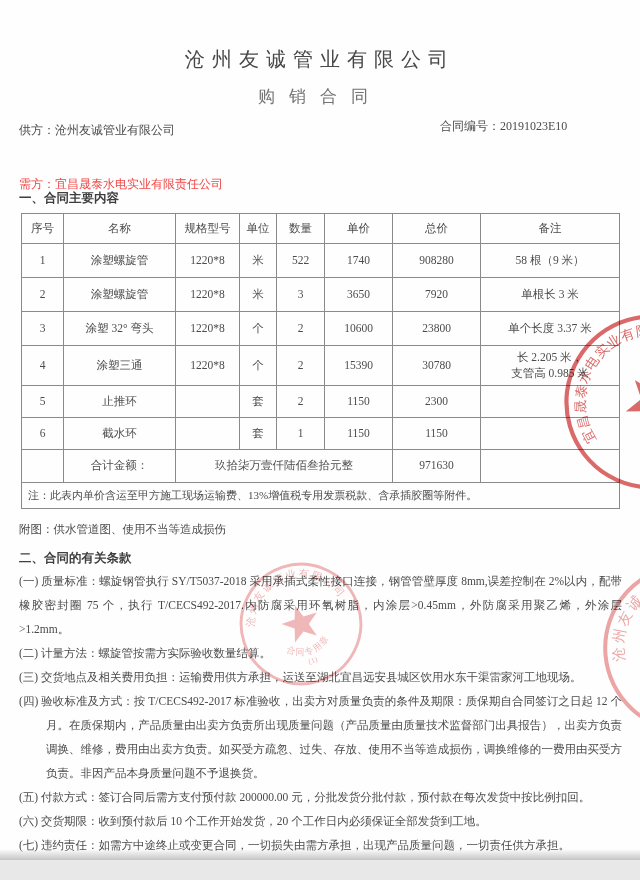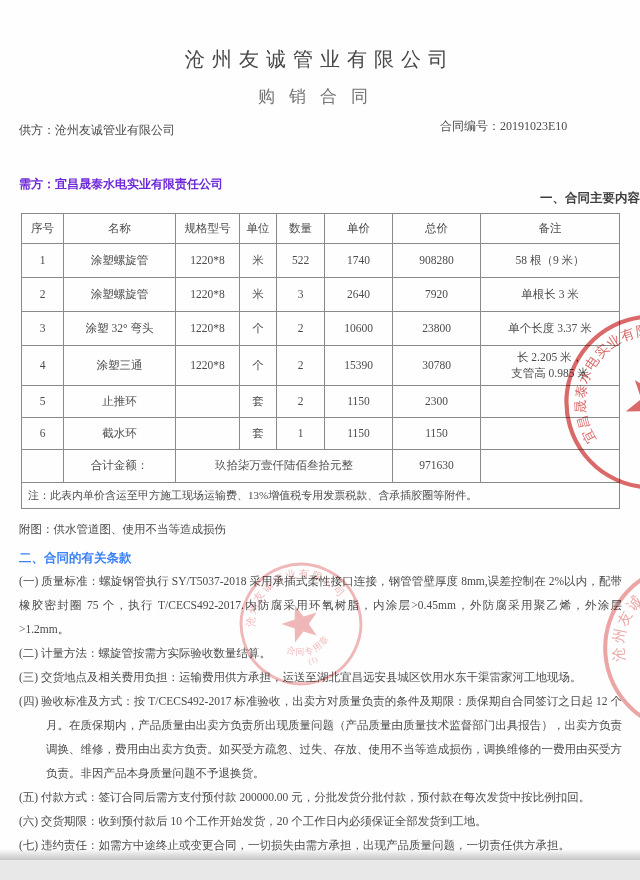--- a/index.html
+++ b/index.html
@@ -9,39 +9,39 @@
     background:#fefefe; overflow:hidden;
     font-family:"Liberation Serif","DejaVu Serif",serif;
     color:#4a4a4a;
   }
   .company-title { margin-top:46px; text-align:center; font-size:20px; letter-spacing:7px; color:#484848; font-weight:500; }
   .doc-title { margin-top:12px; text-align:center; font-size:17px; letter-spacing:14px; color:#737373; font-weight:500; }
 
   .info { position:relative; height:72px; margin-top:8px; font-size:12px; }
   .info-left { position:absolute; left:19px; top:6px; }
   .supplier-line { margin-bottom:37px; }
-  .buyer-line { font-weight:bold; color:#6d28d9; }
+  .buyer-line { font-weight:normal; color:#ef4444; }
   .info-right { position:absolute; left:432px; top:0; line-height:20px;margin-left:8px; }
 
-  .sec1-heading { margin:2px 0 0 19px; font-size:12.5px; font-weight:bold; color:#3e3e3e;text-align:right; }
+  .sec1-heading { margin:2px 0 0 19px; font-size:12.5px; font-weight:bold; color:#3e3e3e; }
 
   table.items { border-collapse:collapse; margin:6px 0 0 21px; width:598px; font-size:11.5px; table-layout:fixed; color:#4c4c4c; }
   table.items td, table.items th { border:1px solid #8a8a8a; text-align:center; vertical-align:middle; line-height:1.35; font-weight:normal; padding:1px 2px; }
   col.c-no{width:42px} col.c-name{width:112px} col.c-spec{width:64px} col.c-unit{width:37px}
   col.c-qty{width:48px} col.c-price{width:68px} col.c-total{width:88px} col.c-remark{width:139px}
   tr.hdr { height:30px; }
   tr.r { height:34px; }
   tr.r4 { height:40px; }
   tr.r56 { height:32px; }
   tr.sum { height:33px; }
   td.remark { white-space:pre-line; }
   tr.noterow td { height:26px; text-align:left; padding:3px 6px; font-size:11px; }
 
   .attachment { margin:13px 0 0 19px; font-size:11.5px; }
-  .sec2-heading { margin:13px 0 2px 19px; font-size:12.5px; font-weight:bold; color:#3b82f6; }
+  .sec2-heading { margin:13px 0 2px 19px; font-size:12.5px; font-weight:bold; color:#404040; }
   .clauses { margin:2px 18px 0 19px; font-size:11.5px; line-height:24px; text-align:justify; }
   .clause { margin:0; }
   .clause.hang { padding-left:27px; text-indent:-27px; }
 
   .stamp { position:absolute; pointer-events:none; mix-blend-mode:multiply; }
   .stamp svg { display:block; }
   .stamp-buyer { left:559px; top:309px; color:#d34848; opacity:.82; transform:rotate(-38deg); }
   .stamp-mid { left:236px; top:559px; color:#e06a6a; opacity:.48; transform:rotate(-18deg); }
   .stamp-right { left:598px; top:558px; color:#dd5c5c; opacity:.55; transform:rotate(-26deg); }
 
@@ -105,21 +105,21 @@
       <td>1740</td>
       <td>908280</td>
       <td class="remark">58 根（9 米）</td>
     </tr>
     <tr class="r">
       <td>2</td>
       <td>涂塑螺旋管</td>
       <td>1220*8</td>
       <td>米</td>
       <td>3</td>
-      <td>2640</td>
+      <td>3650</td>
       <td>7920</td>
       <td class="remark">单根长 3 米</td>
     </tr>
     <tr class="r">
       <td>3</td>
       <td>涂塑 32° 弯头</td>
       <td>1220*8</td>
       <td>个</td>
       <td>2</td>
       <td>10600</td>

